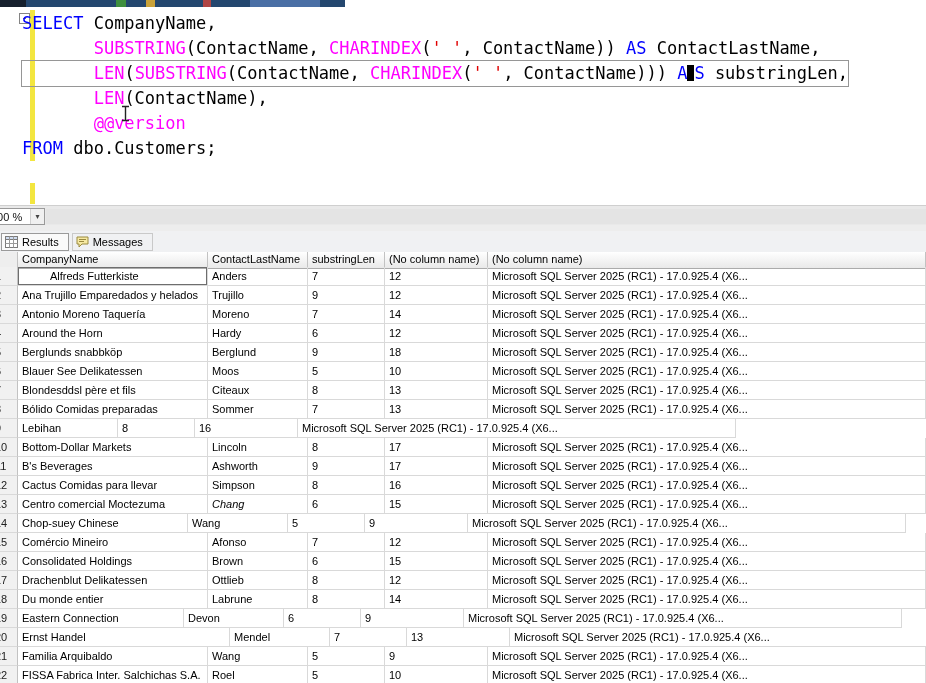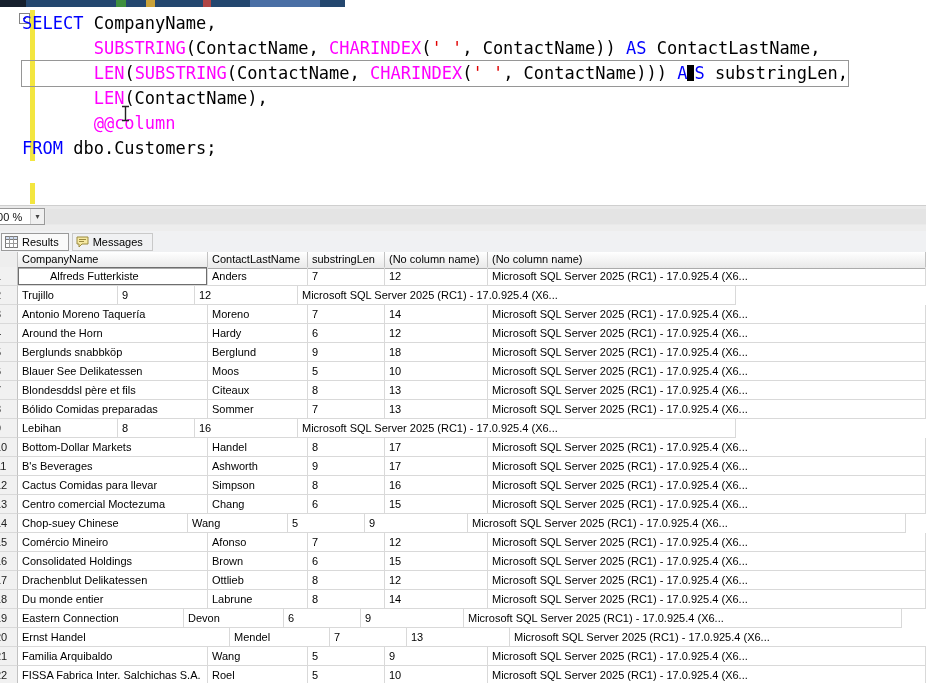--- a/index.html
+++ b/index.html
@@ -81,21 +81,21 @@
     <div class="fold-box">
       <span>-</span>
     </div>
     <div class="change-bar cb1"></div>
     <div class="change-bar cb2"></div>
     <div class="code">
         <div class="code-line"><span class="line-inner"><span class="tok-kw" style="color: rgb(0, 0, 255);">SELECT</span><span class="tok-pl" style="color: rgb(0, 0, 0);"> CompanyName,</span></span></div>
         <div class="code-line"><span class="line-inner"><span class="tok-pl" style="color: rgb(0, 0, 0);">       </span><span class="tok-fn" style="color: rgb(255, 0, 255);">SUBSTRING</span><span class="tok-pl" style="color: rgb(0, 0, 0);">(ContactName, </span><span class="tok-fn" style="color: rgb(255, 0, 255);">CHARINDEX</span><span class="tok-pl" style="color: rgb(0, 0, 0);">(</span><span class="tok-str" style="color: rgb(224, 0, 0);">' '</span><span class="tok-pl" style="color: rgb(0, 0, 0);">, ContactName)) </span><span class="tok-kw" style="color: rgb(0, 0, 255);">AS</span><span class="tok-pl" style="color: rgb(0, 0, 0);"> ContactLastName,</span></span></div>
         <div class="code-line"><span class="line-inner boxed"><span class="tok-pl" style="color: rgb(0, 0, 0);">       </span><span class="tok-fn" style="color: rgb(255, 0, 255);">LEN</span><span class="tok-pl" style="color: rgb(0, 0, 0);">(</span><span class="tok-fn" style="color: rgb(255, 0, 255);">SUBSTRING</span><span class="tok-pl" style="color: rgb(0, 0, 0);">(ContactName, </span><span class="tok-fn" style="color: rgb(255, 0, 255);">CHARINDEX</span><span class="tok-pl" style="color: rgb(0, 0, 0);">(</span><span class="tok-str" style="color: rgb(224, 0, 0);">' '</span><span class="tok-pl" style="color: rgb(0, 0, 0);">, ContactName))) </span><span class="tok-kw" style="color: rgb(0, 0, 255);">A</span><span class="caret"></span><span class="tok-kw" style="color: rgb(0, 0, 255);">S</span><span class="tok-pl" style="color: rgb(0, 0, 0);"> substringLen,</span></span></div>
         <div class="code-line"><span class="line-inner"><span class="tok-pl" style="color: rgb(0, 0, 0);">       </span><span class="tok-fn" style="color: rgb(255, 0, 255);">LEN</span><span class="tok-pl" style="color: rgb(0, 0, 0);">(ContactName),</span></span></div>
-        <div class="code-line"><span class="line-inner"><span class="tok-pl" style="color: rgb(0, 0, 0);">       </span><span class="tok-var" style="color: rgb(255, 0, 255);">@@column</span></span></div>
+        <div class="code-line"><span class="line-inner"><span class="tok-pl" style="color: rgb(0, 0, 0);">       </span><span class="tok-var" style="color: rgb(255, 0, 255);">@@version</span></span></div>
         <div class="code-line"><span class="line-inner"><span class="tok-kw" style="color: rgb(0, 0, 255);">FROM</span><span class="tok-pl" style="color: rgb(0, 0, 0);"> dbo.Customers;</span></span></div>
       </div>
     <svg class="ibeam" width="11" height="17" viewBox="0 0 11 17">
       <path d="M2 1.5 h7 M5.5 1.5 v14 M2 15.5 h7" stroke="#222" stroke-width="1.4" fill="none"></path>
     </svg>
   </div>
 
   <div class="bottom-band">
     <div class="hscroll"></div>
     <div class="zoom-combo">
@@ -139,20 +139,21 @@
         <div class="grow">
           <div class="gcell rowhead" style="width: 18px;"><span class="rownum">1</span></div>
           <div class="gcell gdata sel" style="width: 190px;">Alfreds Futterkiste</div>
           <div class="gcell gdata" style="width: 100px;">Anders</div>
           <div class="gcell gdata" style="width: 77px;">7</div>
           <div class="gcell gdata" style="width: 103px;">12</div>
           <div class="gcell gdata" style="width: 438px;">Microsoft SQL Server 2025 (RC1) - 17.0.925.4 (X6...</div>
         </div>
         <div class="grow">
           <div class="gcell rowhead" style="width: 18px;"><span class="rownum">2</span></div>
+          <div class="gcell gdata" style="width: 190px;">Ana Trujillo Emparedados y helados</div>
           <div class="gcell gdata" style="width: 100px;">Trujillo</div>
           <div class="gcell gdata" style="width: 77px;">9</div>
           <div class="gcell gdata" style="width: 103px;">12</div>
           <div class="gcell gdata" style="width: 438px;">Microsoft SQL Server 2025 (RC1) - 17.0.925.4 (X6...</div>
         </div>
         <div class="grow">
           <div class="gcell rowhead" style="width: 18px;"><span class="rownum">3</span></div>
           <div class="gcell gdata" style="width: 190px;">Antonio Moreno Taquería</div>
           <div class="gcell gdata" style="width: 100px;">Moreno</div>
           <div class="gcell gdata" style="width: 77px;">7</div>
@@ -202,21 +203,21 @@
         <div class="grow">
           <div class="gcell rowhead" style="width: 18px;"><span class="rownum">9</span></div>
           <div class="gcell gdata" style="width: 100px;">Lebihan</div>
           <div class="gcell gdata" style="width: 77px;">8</div>
           <div class="gcell gdata" style="width: 103px;">16</div>
           <div class="gcell gdata" style="width: 438px;">Microsoft SQL Server 2025 (RC1) - 17.0.925.4 (X6...</div>
         </div>
         <div class="grow">
           <div class="gcell rowhead" style="width: 18px;"><span class="rownum">10</span></div>
           <div class="gcell gdata" style="width: 190px;">Bottom-Dollar Markets</div>
-          <div class="gcell gdata" style="width: 100px;">Handel</div>
+          <div class="gcell gdata" style="width: 100px;">Lincoln</div>
           <div class="gcell gdata" style="width: 77px;">8</div>
           <div class="gcell gdata" style="width: 103px;">17</div>
           <div class="gcell gdata" style="width: 438px;">Microsoft SQL Server 2025 (RC1) - 17.0.925.4 (X6...</div>
         </div>
         <div class="grow">
           <div class="gcell rowhead" style="width: 18px;"><span class="rownum">11</span></div>
           <div class="gcell gdata" style="width: 190px;">B's Beverages</div>
           <div class="gcell gdata" style="width: 100px;">Ashworth</div>
           <div class="gcell gdata" style="width: 77px;">9</div>
           <div class="gcell gdata" style="width: 103px;">17</div>
@@ -226,21 +227,21 @@
           <div class="gcell rowhead" style="width: 18px;"><span class="rownum">12</span></div>
           <div class="gcell gdata" style="width: 190px;">Cactus Comidas para llevar</div>
           <div class="gcell gdata" style="width: 100px;">Simpson</div>
           <div class="gcell gdata" style="width: 77px;">8</div>
           <div class="gcell gdata" style="width: 103px;">16</div>
           <div class="gcell gdata" style="width: 438px;">Microsoft SQL Server 2025 (RC1) - 17.0.925.4 (X6...</div>
         </div>
         <div class="grow">
           <div class="gcell rowhead" style="width: 18px;"><span class="rownum">13</span></div>
           <div class="gcell gdata" style="width: 190px;">Centro comercial Moctezuma</div>
-          <div class="gcell gdata" style="width: 100px;">Chang</div>
+          <div class="gcell gdata" style="width: 100px; font-style: italic;">Chang</div>
           <div class="gcell gdata" style="width: 77px;">6</div>
           <div class="gcell gdata" style="width: 103px;">15</div>
           <div class="gcell gdata" style="width: 438px;">Microsoft SQL Server 2025 (RC1) - 17.0.925.4 (X6...</div>
         </div>
         <div class="grow">
           <div class="gcell rowhead" style="width: 18px;"><span class="rownum">14</span></div>
           <div class="gcell gdata" style="width: 170px;">Chop-suey Chinese</div>
           <div class="gcell gdata" style="width: 100px;">Wang</div>
           <div class="gcell gdata" style="width: 77px;">5</div>
           <div class="gcell gdata" style="width: 103px;">9</div>

